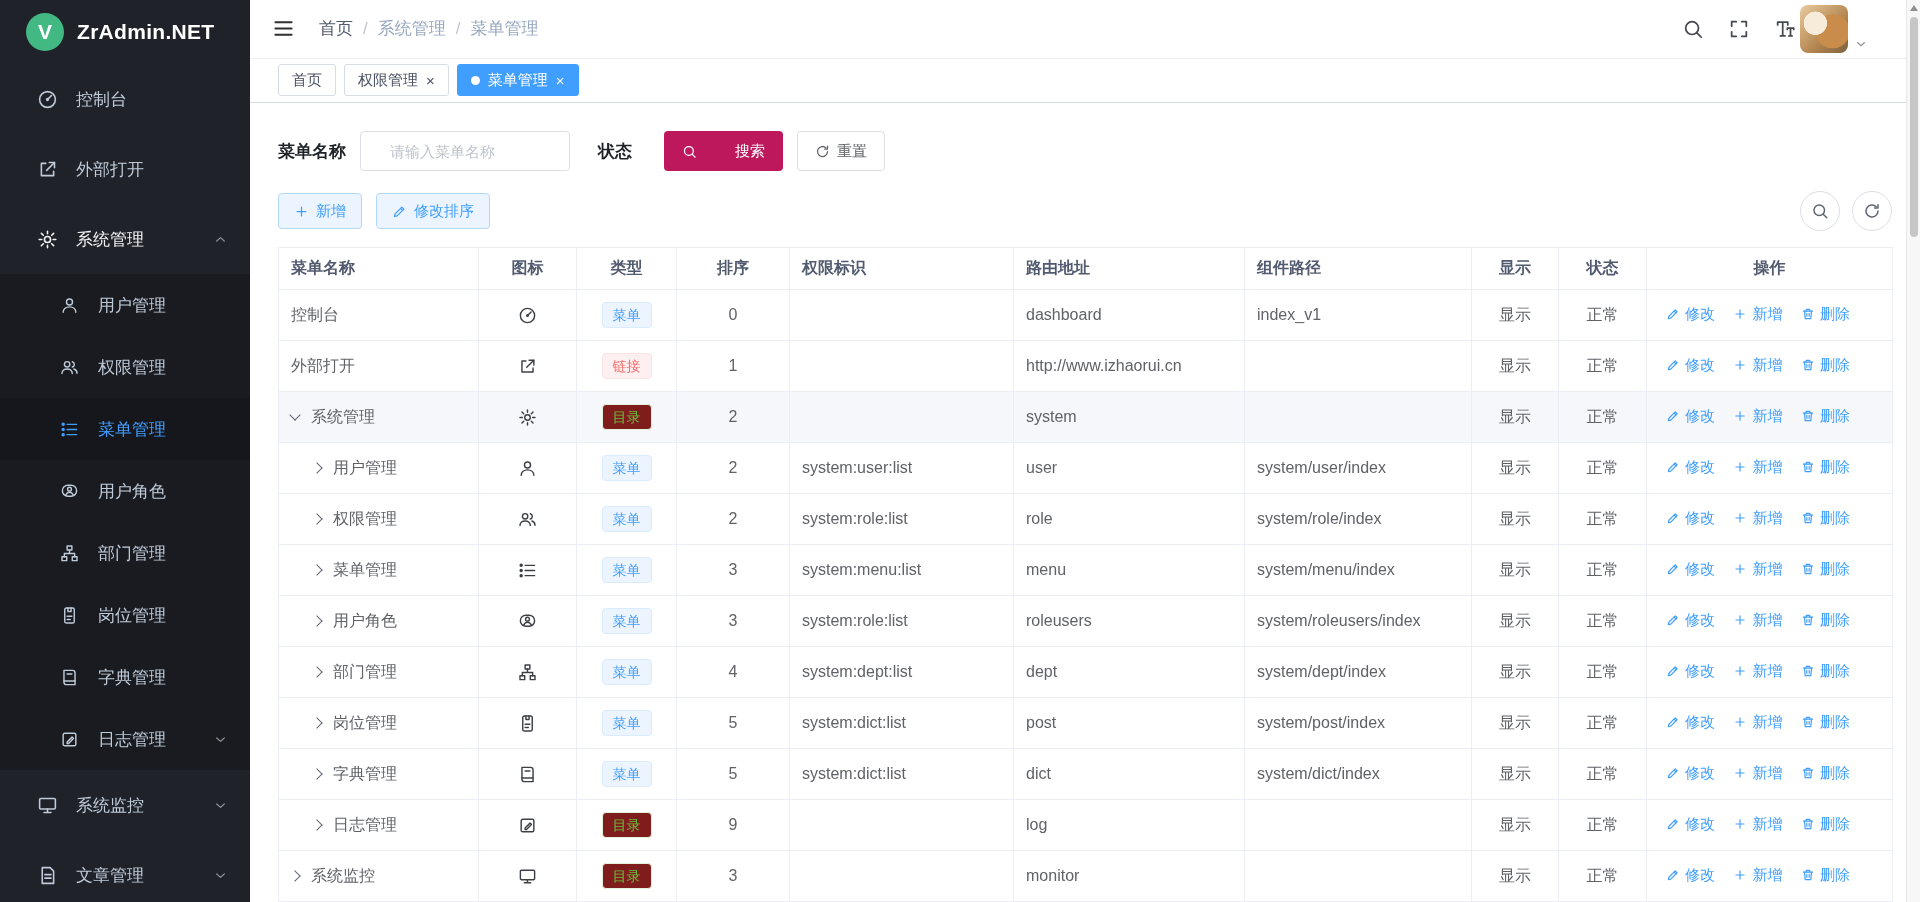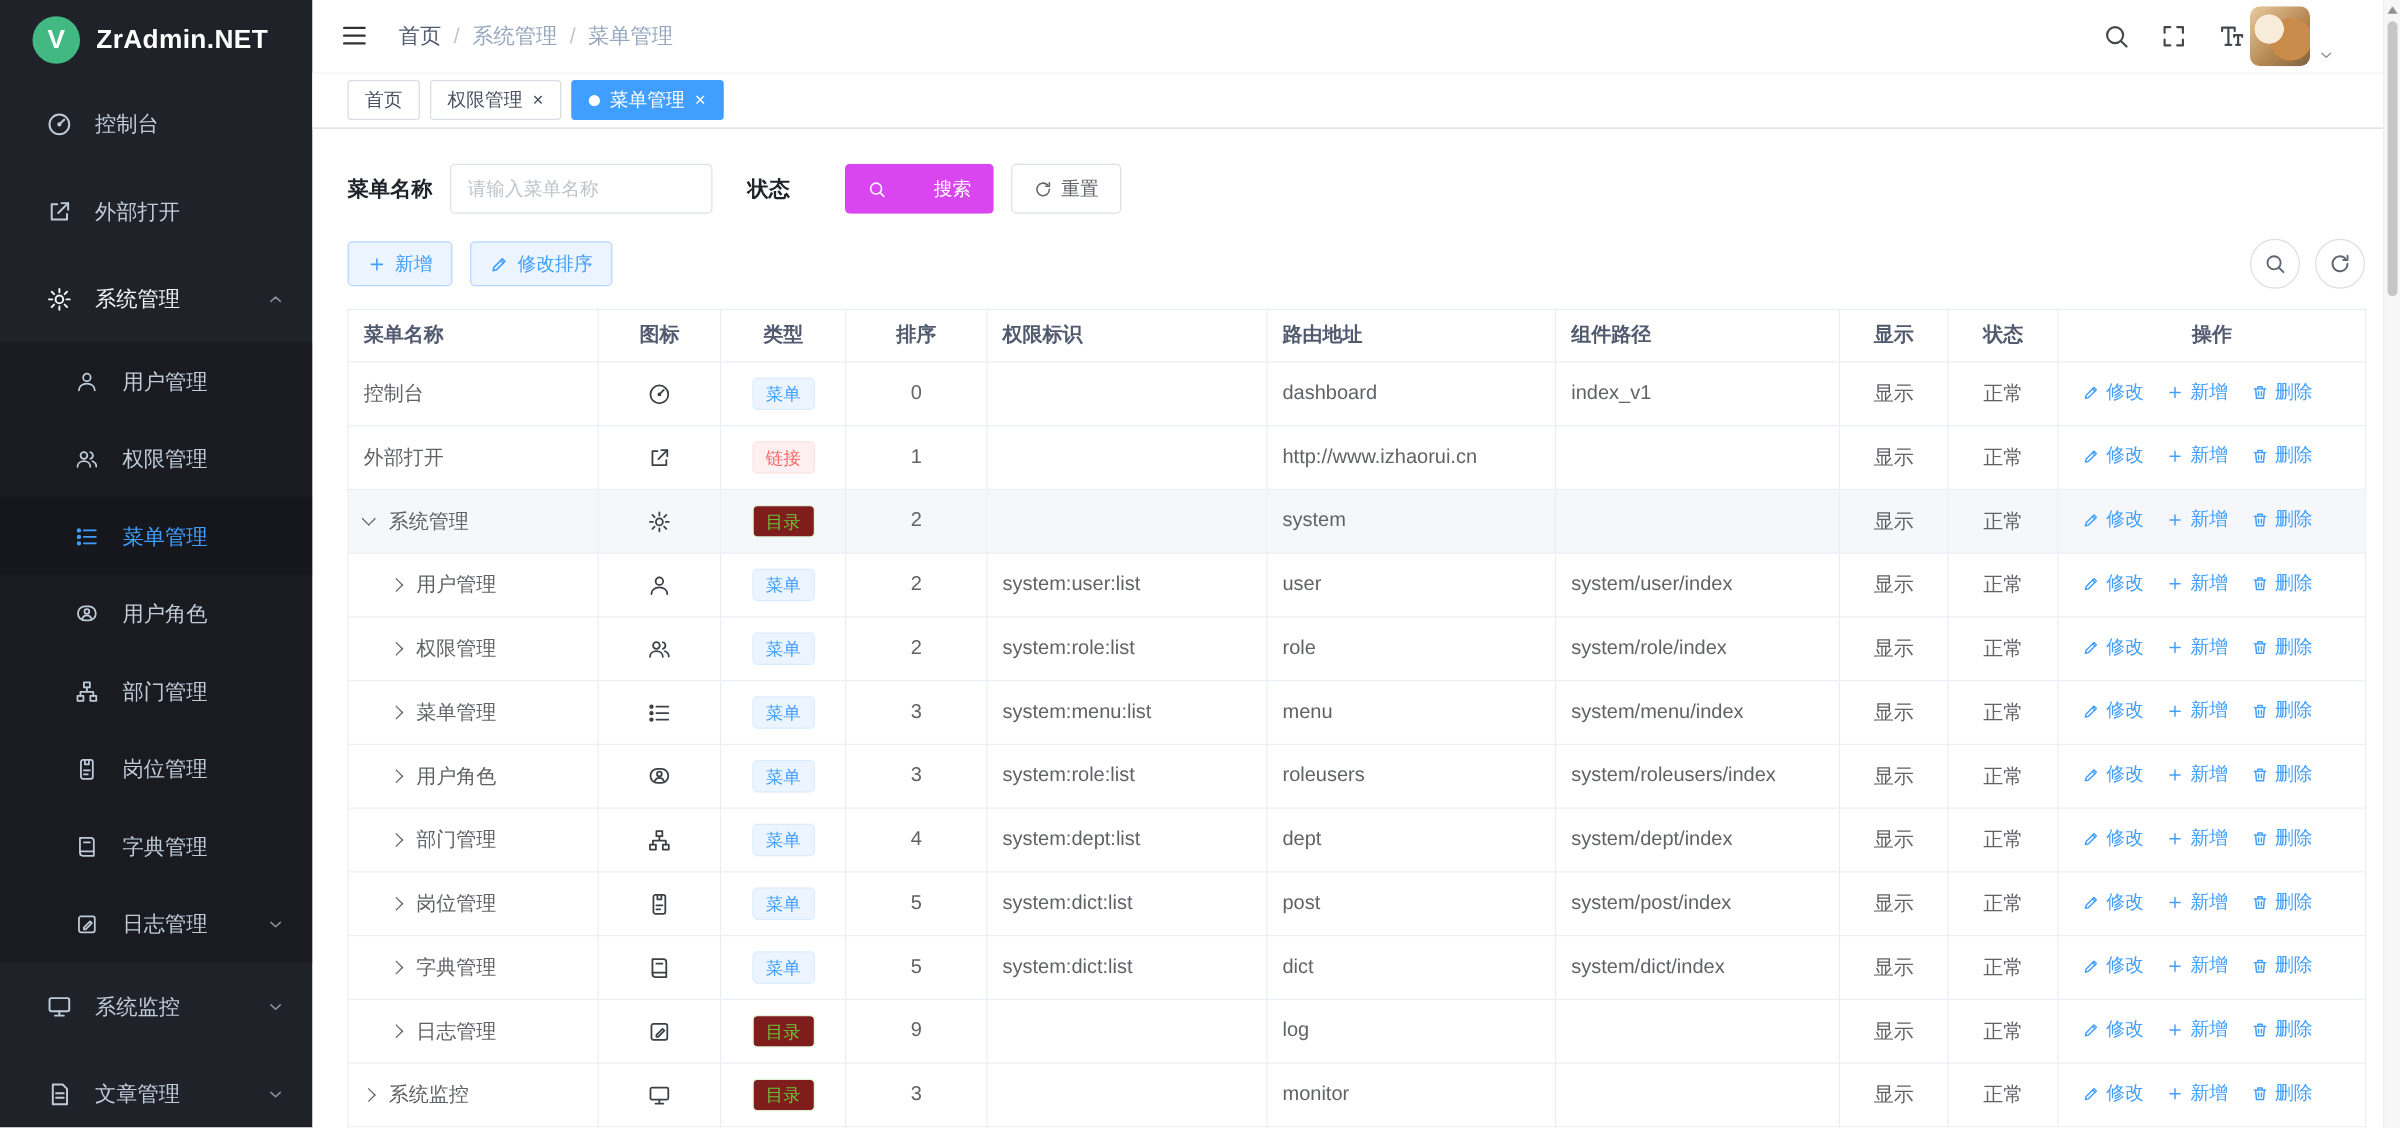--- a/index.html
+++ b/index.html
@@ -52,31 +52,31 @@
   .tab.active { background:#409eff; border-color:#409eff; color:#fff; }
   .tab .dot { width:9px; height:9px; border-radius:50%; background:#fff; }
   .tab-close { font-size:15px; line-height:1; }
 
   .content { flex:1; padding:20px 28px 0 28px; }
 
   .filter-row { display:flex; align-items:center; margin:8px 0 20px 0; }
   .f-label { font-size:17px; font-weight:bold; color:#1f2329; margin-right:14px; white-space:nowrap; }
   .f-label.second { margin-left:28px; }
   .text-input { width:210px; height:40px; border:1px solid #dcdfe6; border-radius:4px;
-    padding:0 13px; font-size:15px; color:#606266; outline:none;
+    padding:0 29px; font-size:15px; color:#606266; outline:none;
     font-family:"Liberation Sans","DejaVu Sans",sans-serif; }
   .text-input::placeholder { color:#bfc4cc; }
   .select { width:236px; height:40px; border:1px solid #dcdfe6; border-radius:4px;
     display:flex; align-items:center; justify-content:space-between; padding:0 12px 0 13px;
     cursor:pointer; }
   .select .ph { color:#bfc4cc; font-size:15px; }
   .select .sel-arrow { color:#c0c4cc; display:flex; }
   .btn { height:40px; border-radius:4px; display:inline-flex; align-items:center; gap:7px;
     padding:0 17px; font-size:15px; cursor:pointer; border:1px solid transparent; white-space:nowrap; }
-  .btn-primary { background:#d946ef; color:#fff; margin-left:30px;gap:38px; }
+  .btn-primary { background:#be185d; color:#fff; margin-left:18px;gap:38px; }
   .btn-plain { background:#fff; color:#606266; border-color:#dcdfe6; margin-left:14px; }
 
   .toolbar { display:flex; align-items:center; gap:14px; margin-bottom:16px; }
   .btn-light { height:36px; border-radius:4px; display:inline-flex; align-items:center; gap:7px;
     padding:0 15px; font-size:15px; cursor:pointer; background:#ecf5ff; color:#409eff;
     border:1px solid #b3d8ff; white-space:nowrap; }
   .toolbar-right { margin-left:auto; display:flex; gap:12px; }
   .circle-btn { width:40px; height:40px; border-radius:50%; border:1px solid #dcdfe6;
     background:#fff; color:#5f6672; display:flex; align-items:center; justify-content:center; cursor:pointer; }
 

